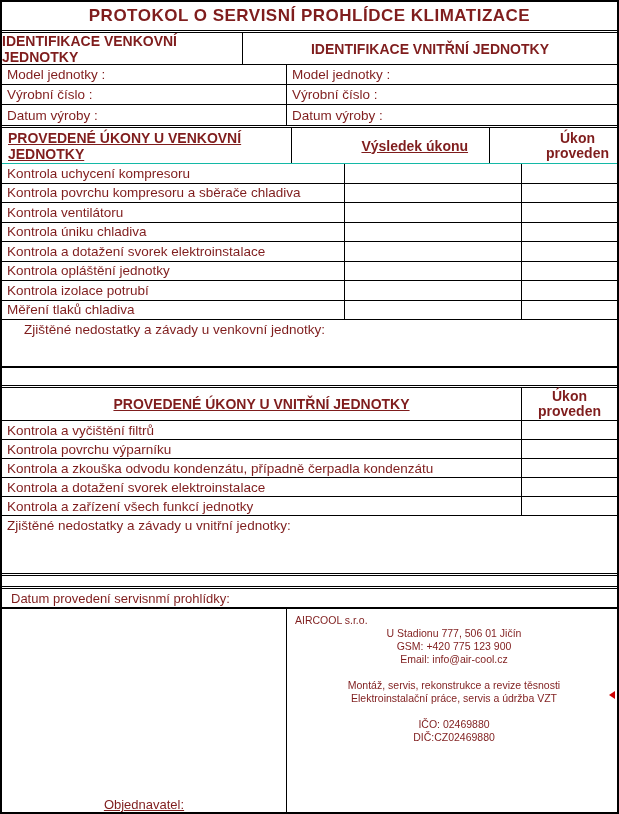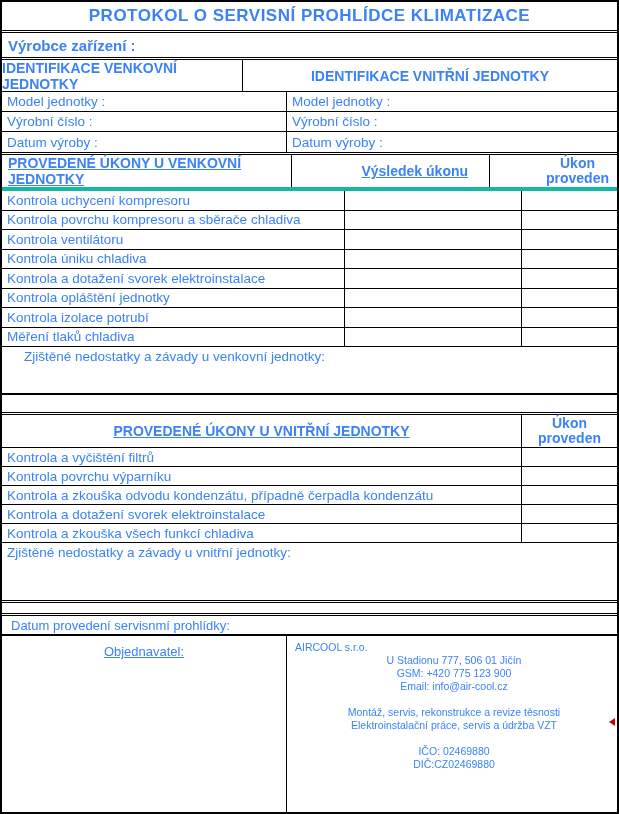--- a/index.html
+++ b/index.html
@@ -5,21 +5,21 @@
   * { margin: 0; padding: 0; box-sizing: border-box; }
   html, body { background: #e8e8e8; }
   .page {
     position: relative;
     width: 619px;
     height: 814px;
     margin: 0 auto;
     background: #ffffff;
     border: 2px solid #000;
     font-family: "Liberation Sans", "DejaVu Sans", sans-serif;
-    color: #3b82f6;
+    color: #7f1d1d;
     display: flex;
     flex-direction: column;
     overflow: hidden;
   }
   .row { display: flex; align-items: center; }
 
   .title-row {
     height: 31px;
     justify-content: center;
     font-size: 17px;
@@ -49,21 +49,21 @@
   .id-cell {
     width: 285px; height: 100%;
     display: flex; align-items: center;
     padding-left: 5px;
     border-right: 1px solid #000;
   }
   .id-cell.right { width: auto; flex: 1; border-right: none; }
 
   
   .section-outdoor { border-top: 3px double #000; }
-  .task-header-row { height: 36px; border-bottom: 4px solid #14b8a6; gap: 48px; }
+  .task-header-row { height: 36px; border-bottom: 1px solid #14b8a6; gap: 48px; }
   .th-task {
     width: 343px; height: 100%;
     display: flex; align-items: center;
     padding-left: 6px;
     font-size: 14px; font-weight: bold; text-decoration: underline;
     border-right: 1px solid #000;
   }
   .th-result {
     width: 177px; height: 100%;
     display: flex; align-items: center; justify-content: center;
@@ -130,20 +130,21 @@
   }
 
   
   .bottom-box { flex: 1; display: flex; }
   .customer-cell {
     width: 285px;
     border-right: 1px solid #000;
     display: flex; justify-content: center;
     padding-top: 8px;
     font-size: 13px;
+    align-items: flex-end;
   }
   .customer-label { text-decoration: underline; }
   .company-cell {
     flex: 1;
     position: relative;
     padding: 5px 4px 0 8px;
     font-size: 10.5px;
     line-height: 13px;
   }
   .company-name { text-align: left; }
@@ -158,21 +159,20 @@
     border-right: 6px solid #cc0000;
   }
 </style>
 </head>
 <body>
 
 <div class="page">
 
   <div class="row title-row">PROTOKOL O SERVISNÍ PROHLÍDCE KLIMATIZACE</div>
 
-  <div class="row vyrobce-row">Výrobce zařízení :</div>
 
   <div>
     <div class="row id-header-row">
       <div class="id-header-cell">IDENTIFIKACE VENKOVNÍ JEDNOTKY</div>
       <div class="id-header-cell right">IDENTIFIKACE VNITŘNÍ JEDNOTKY</div>
     </div>
     <div class="row id-row">
       <div class="id-cell">Model jednotky :</div>
       <div class="id-cell right">Model jednotky :</div>
     </div>
@@ -255,21 +255,21 @@
     </div>
     <div class="row task-row2">
       <div class="td-task2">Kontrola a zkouška odvodu kondenzátu, případně čerpadla kondenzátu</div>
       <div class="td-done2"></div>
     </div>
     <div class="row task-row2">
       <div class="td-task2">Kontrola a dotažení svorek elektroinstalace</div>
       <div class="td-done2"></div>
     </div>
     <div class="row task-row2">
-      <div class="td-task2">Kontrola a zkouška všech funkcí chladiva</div>
+      <div class="td-task2">Kontrola a zařízení všech funkcí jednotky</div>
       <div class="td-done2"></div>
     </div>
 
     <div class="defects-box2">Zjištěné nedostatky a závady u vnitřní jednotky:</div>
   </div>
 
   <div class="empty-strip"></div>
 
   <div class="row date-row">Datum provedení servisnmí prohlídky:</div>
 

